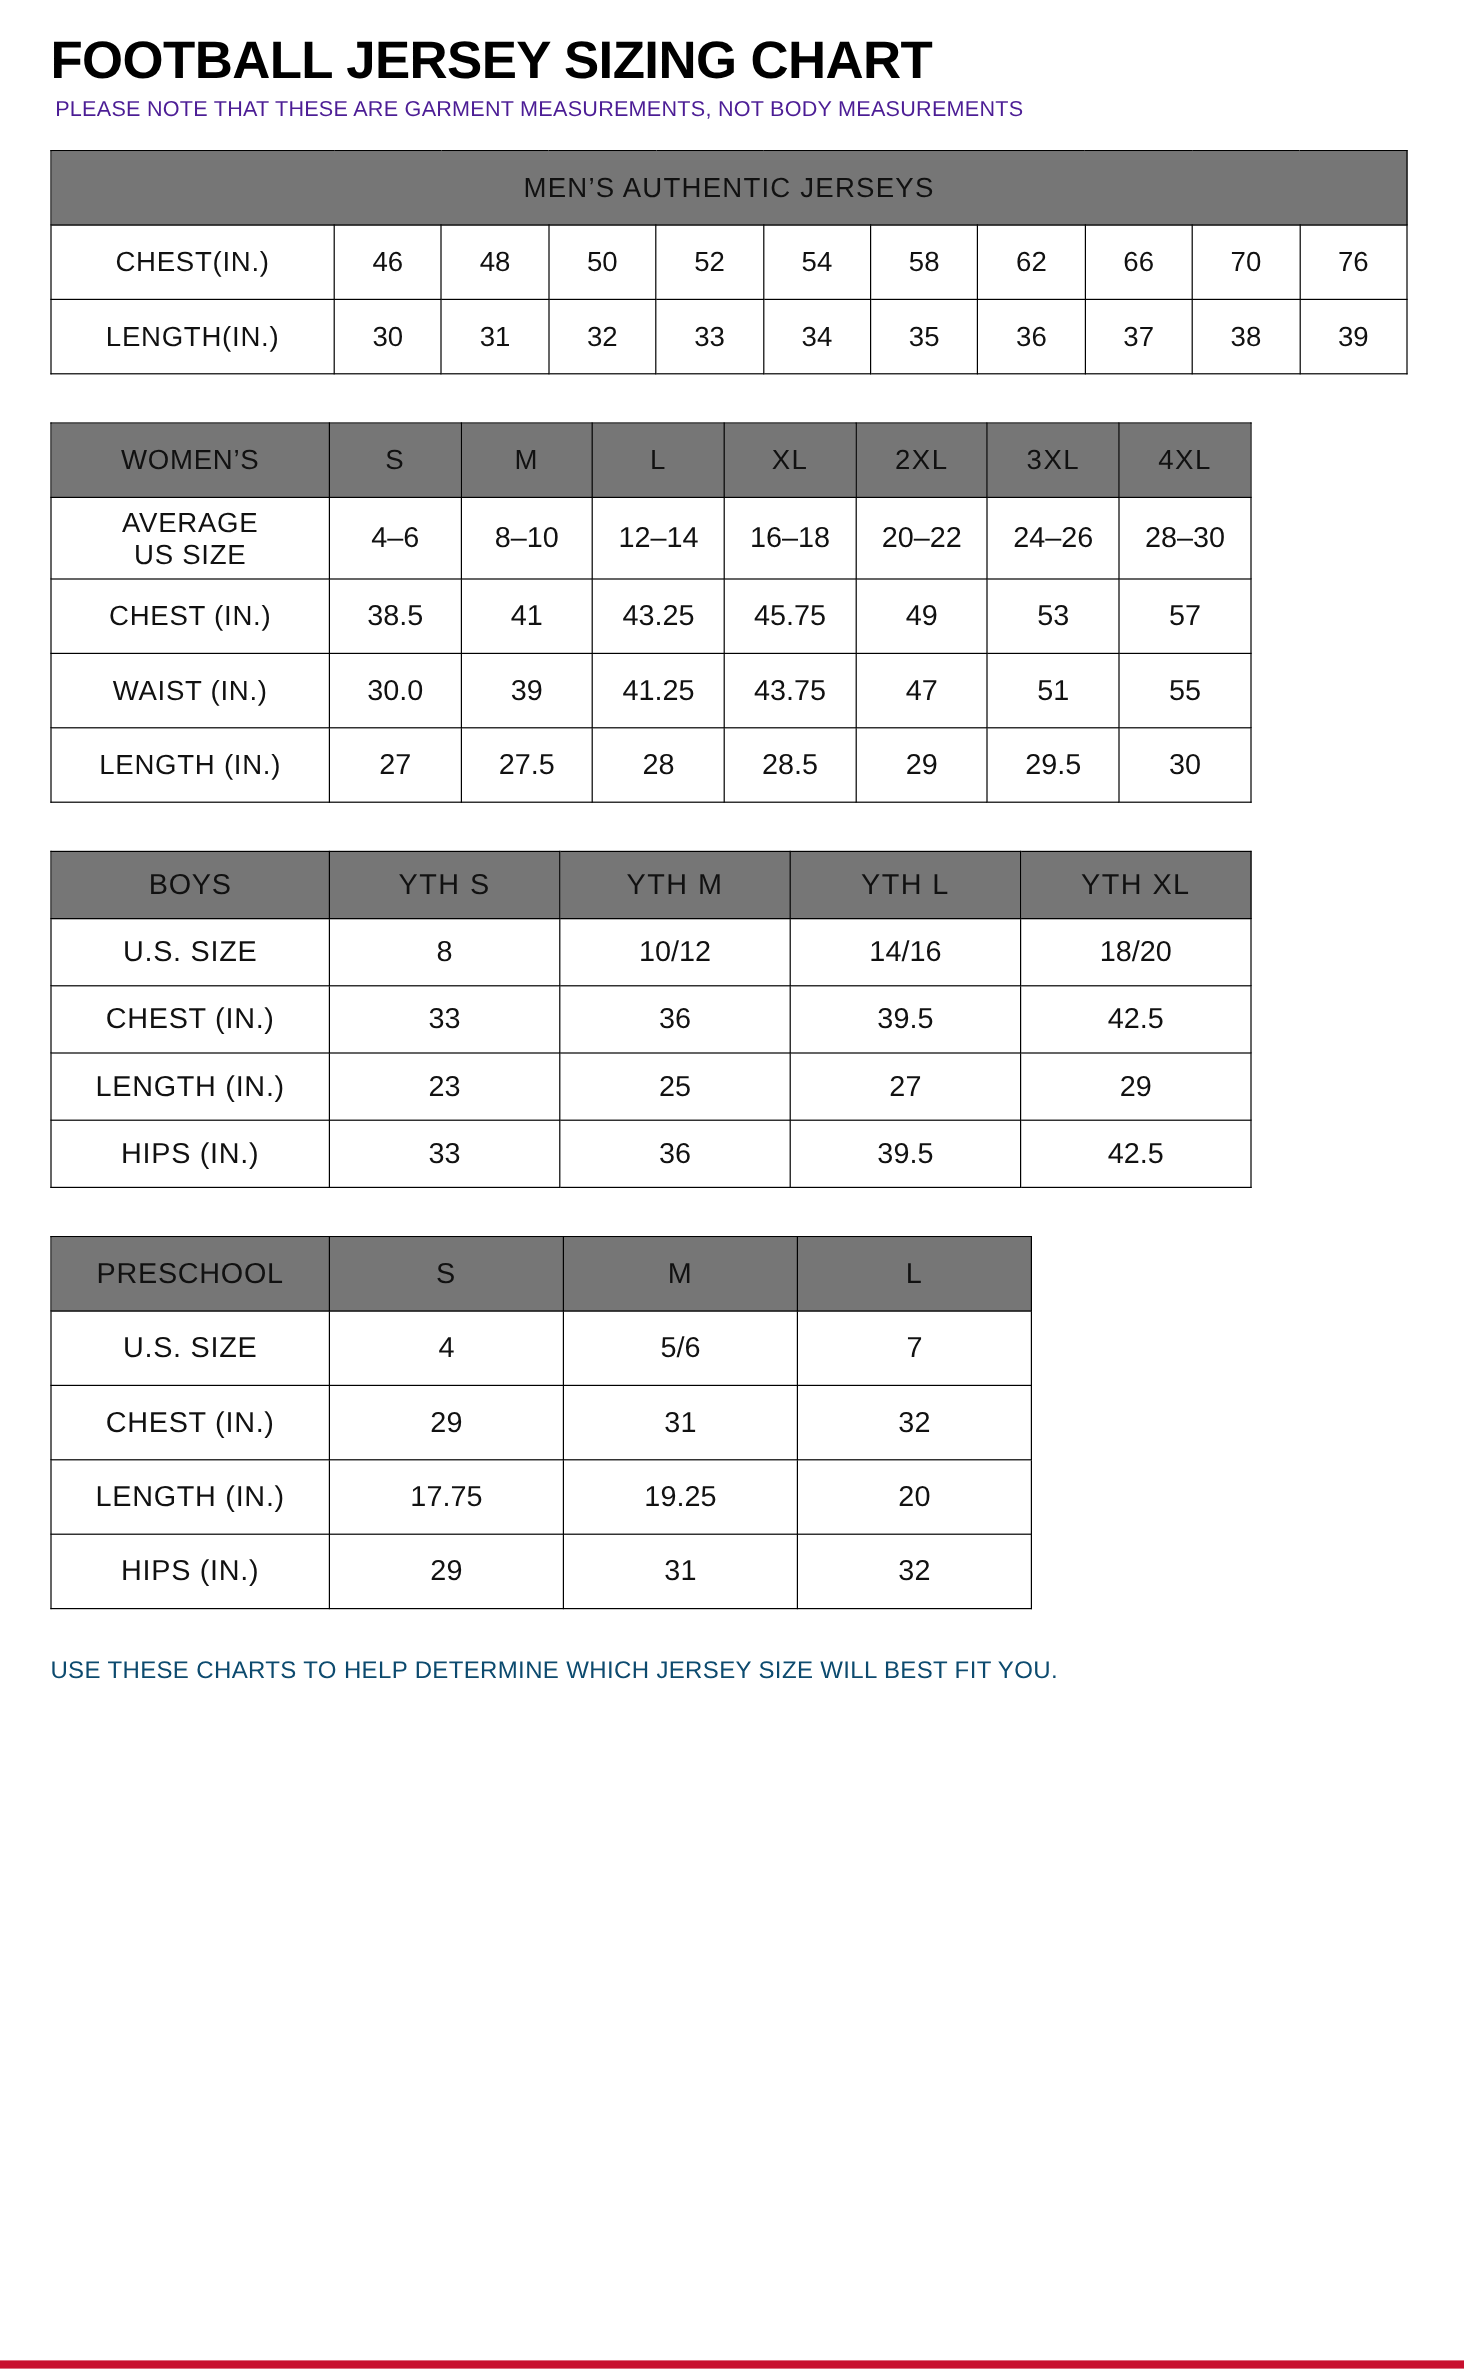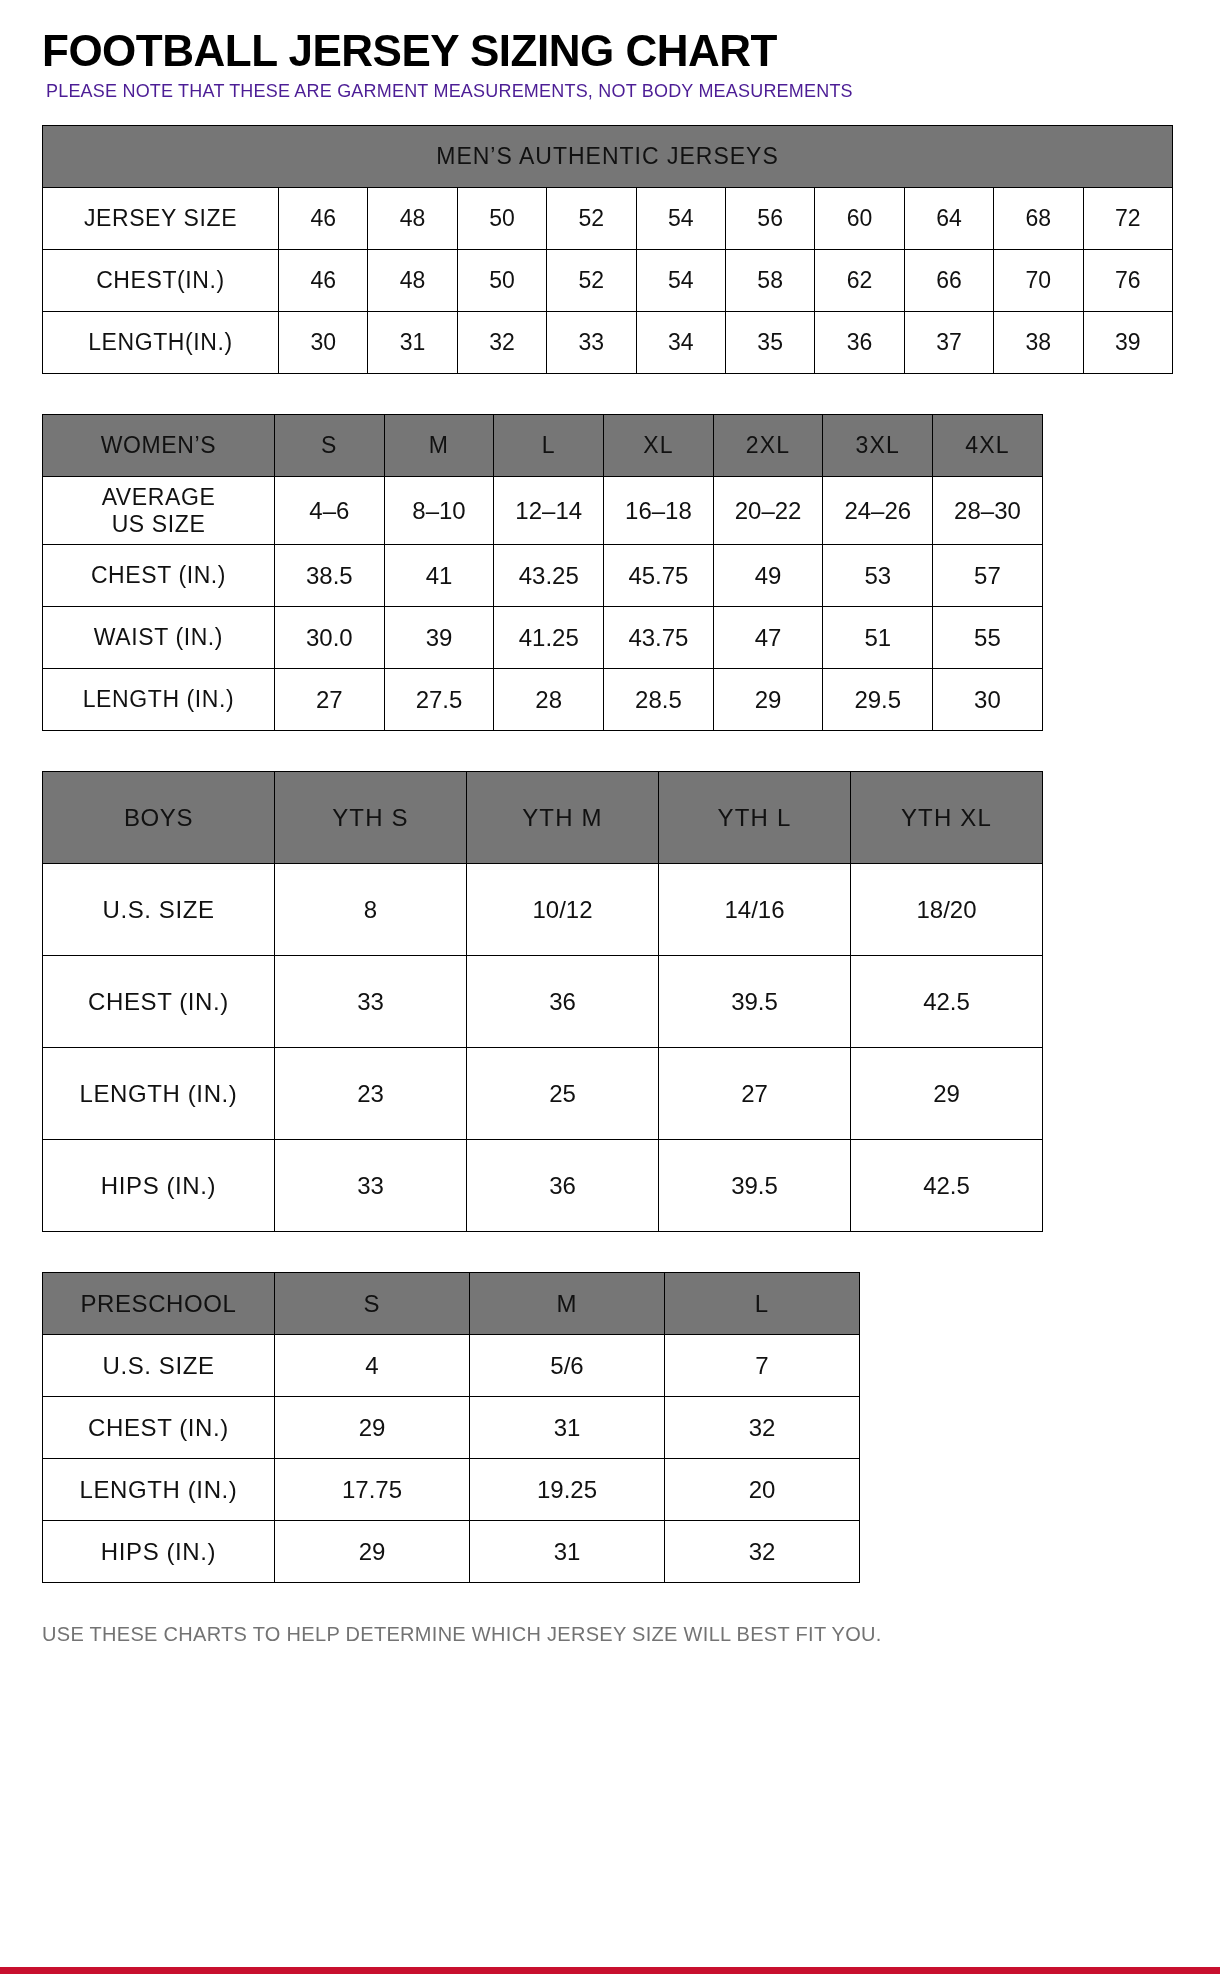--- a/index.html
+++ b/index.html
@@ -91,29 +91,29 @@
   
   table.women { width: 1000px; }
   table.women .c-label { width: 232px; }
   table.women .c-val { width: 109.7px; }
   table.women td.val { font-size: 24px; }
   table.women .tall { height: 68px; }
   
   table.boys { width: 1000px; }
   table.boys .c-label { width: 232px; }
   table.boys .c-val { width: 192px; }
-  table.boys td { font-size: 24px; height: 92px; }
+  table.boys td { font-size: 24px; height: 56px; }
   table.boys .hdr-cell { font-size: 24px; }
   
   table.pre { width: 818px; }
   table.pre .c-label { width: 232px; }
   table.pre .c-val { width: 195px; }
   table.pre td { font-size: 24px; height: 62px; }
   .footer-note {
-    color: #737373;
+    color: #0c4a6e;
     font-size: 20px;
     letter-spacing: 0.3px;
     margin-top: 8px;
   }
 </style>
 </head>
 <body>
 
 <div class="page">
 
@@ -133,33 +133,20 @@
         <col class="c-val">
         <col class="c-val">
         <col class="c-val">
     </colgroup>
     <tbody>
       <tr>
         <td class="hdr-band" colspan="11">MEN’S AUTHENTIC JERSEYS</td>
       </tr>
 
 
-      <tr>
-        <td class="rowlabel">JERSEY SIZE</td>
-        <td>46</td>
-        <td>48</td>
-        <td>50</td>
-        <td>52</td>
-        <td>54</td>
-        <td>56</td>
-        <td>60</td>
-        <td>64</td>
-        <td>68</td>
-        <td>72</td>
-      </tr>
 
       <tr>
         <td class="rowlabel">CHEST(IN.)</td>
         <td>46</td>
         <td>48</td>
         <td>50</td>
         <td>52</td>
         <td>54</td>
         <td>58</td>
         <td>62</td>

